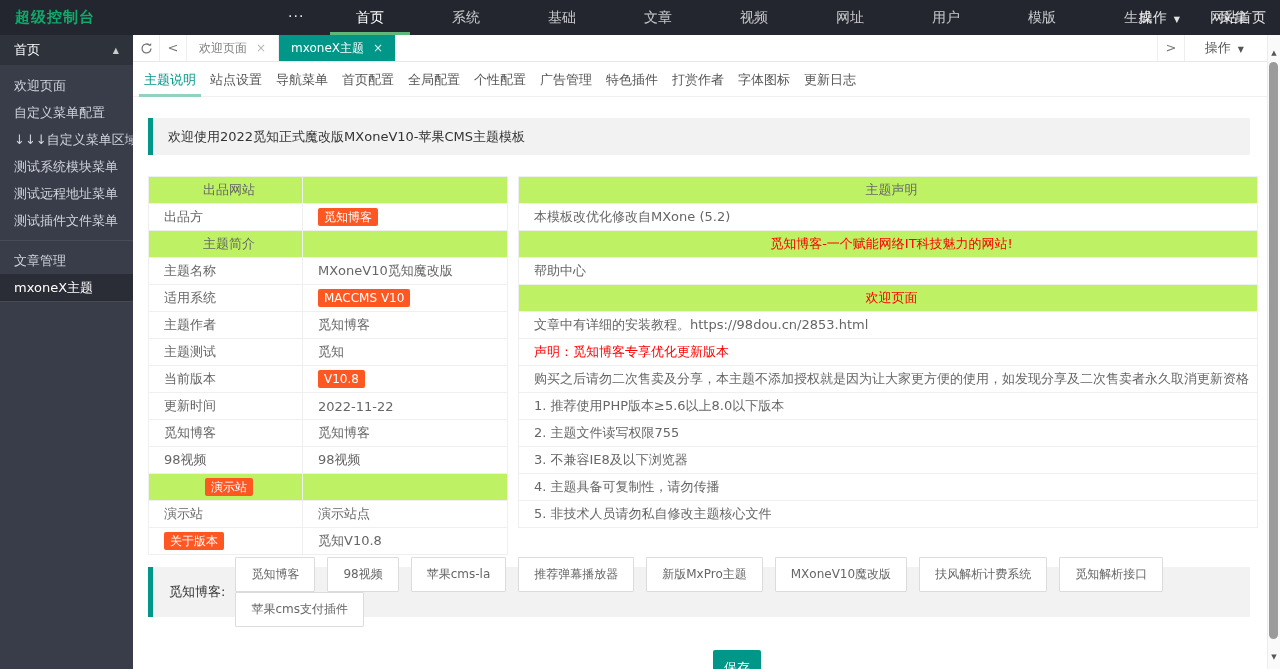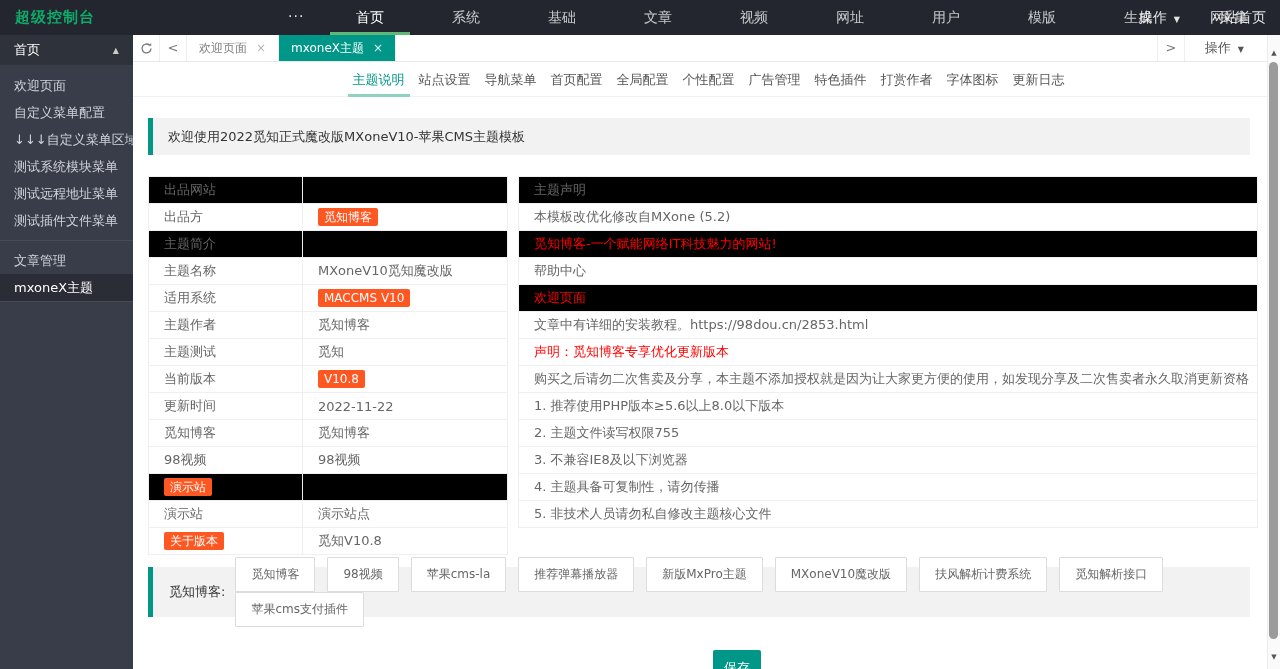--- a/index.html
+++ b/index.html
@@ -42,36 +42,36 @@
        font-size:12px;color:#808080;border-right:1px solid #eee;cursor:pointer;}
   .tab.active{background:var(--accent,#009688);color:#fff;}
   .tab-close{font-size:12px;color:#b5b5b5;}
   .tab.active .tab-close{color:rgba(255,255,255,.85);}
   .tabbar-right{margin-left:auto;display:flex;align-items:stretch;margin-right:16px;}
   .tab-tool.rt{border-right:none;border-left:1px solid #eee;}
   .tab-action{line-height:26px;padding:0 20px;font-size:13px;color:#555;border-left:1px solid #eee;cursor:pointer;}
   .tab-action .caret{color:#555;}
 
   
-  .subtabs{height:35px;line-height:34px;border-bottom:1px solid #f0f0f0;padding-left:4px;white-space:nowrap;box-sizing:border-box;text-align:center;}
+  .subtabs{height:35px;line-height:34px;border-bottom:1px solid #f0f0f0;padding-left:4px;white-space:nowrap;box-sizing:border-box;}
   .subtab{display:inline-block;margin:0 7px;font-size:13px;color:#555;cursor:pointer;position:relative;height:34px;}
   .subtab.active{color:var(--accent,#009688);}
   .subtab.active::after{content:"";position:absolute;left:-5px;right:-5px;bottom:0;height:3px;
                         background:var(--subtab_underline,#8FD3BF);}
 
   
   .content{position:absolute;top:62px;left:0;right:12px;bottom:0;overflow:hidden;background:#fff;}
   .banner{margin:21px 18px 0 15px;height:37px;line-height:37px;background:#f2f2f2;
           border-left:5px solid var(--accent,#009688);padding-left:15px;font-size:13px;color:#333;}
   .tables{display:flex;gap:10px;margin:21px 18px 0 15px;align-items:flex-start;}
   table{border-collapse:collapse;font-size:13px;color:#666;table-layout:fixed;}
   .info-table{width:360px;flex:none;}
   .desc-table{flex:1;padding-left:32px;}
   td{height:26px;padding:0 8px 0 15px;border:1px solid #efefef;white-space:nowrap;overflow:hidden;}
-  tr.shaded td{background:#000000;}
+  tr.shaded td{background:#bef264;text-align:center;}
   .info-table .lbl{width:130px;}
   td.red{color:var(--red_text,#FF0000);}
   .badge{display:inline-block;background:var(--badge_bg,#FF5722);color:#fff;font-size:12px;
          line-height:18px;padding:0 6px;border-radius:2px;}
 
   .quick{display:flex;align-items:center;margin:12px 18px 0 15px;height:50px;background:#f2f2f2;
          border-left:5px solid var(--accent,#009688);font-size:13px;color:#333;}
   .quick-label{margin:0 10px 0 16px;flex:none;}
   .qbtn{background:#fff;border:1px solid #dcdcdc;color:#666;font-size:12px;padding:8px 15px;
         margin-right:12px;cursor:pointer;font-family:inherit;border-radius:1px;white-space:nowrap;}

